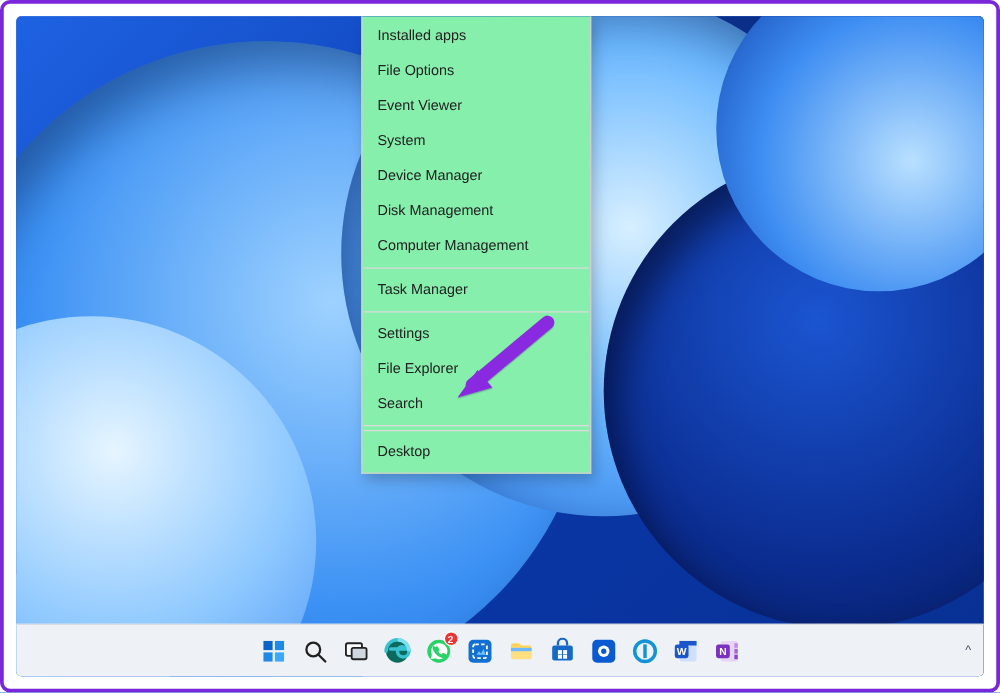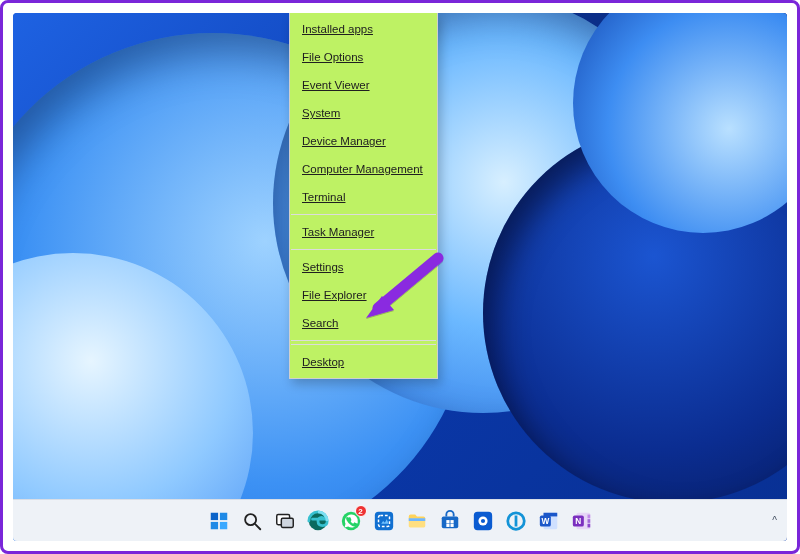--- a/index.html
+++ b/index.html
@@ -40,29 +40,28 @@
   .p1 { width:520px; height:520px; left:-60px;  top:20px;  background: radial-gradient(circle at 60% 40%, #9ed2ff 0%, #3c91f4 55%, #1562d6 100%); box-shadow: 15px 20px 40px rgba(0,0,30,.35) inset; }
   .p2 { width:420px; height:420px; left:260px; top:-20px; background: radial-gradient(circle at 55% 45%, #d7efff 0%, #6bb8ff 45%, #1f6be3 100%); box-shadow: 15px 20px 40px rgba(0,0,30,.35) inset; }
   .p3 { width:380px; height:380px; left:470px; top:110px; background: radial-gradient(circle at 45% 35%, #1b55d1 0%, #0b2d91 60%, #06195a 100%); box-shadow: 12px 16px 30px rgba(0,0,20,.5) inset; }
   .p4 { width:260px; height:260px; left:560px; top:-40px; background: radial-gradient(circle at 60% 60%, #b9e0ff 0%, #3d8df2 55%, #0d3aa3 100%); }
   .p5 { width:360px; height:360px; left:-120px; top:240px; background: radial-gradient(circle at 55% 30%, #e6f5ff 0%, #8fc9ff 45%, #2d7cf0 100%); }
 
   
   .context-menu {
     position: absolute;
     left: 276px; top: 0;
-    width: 149px;
-    background: #bef264;
+    width: 184px;
+    background: #86efac;
     border: 1px solid #cfcfcf;
     border-top: none;
     padding: 2px 0 2px 0;
     box-shadow: 3px 5px 10px rgba(0,0,0,.22);
     font-size: 11.5px;
     color: #202020;
-    text-decoration: underline;
   }
   .menu-item {
     position: relative;
     padding: 7px 14px 7px 12px;
     line-height: 14px;
     cursor: default;
     white-space: nowrap;
   }
   .menu-sep {
     height: 1px; margin: 3px 1px;
@@ -126,22 +125,22 @@
       <div class="petal p3"></div>
       <div class="petal p4"></div>
     </div>
 
     <div class="context-menu" id="ctxmenu">
         <div class="menu-item"><span>Installed apps</span></div>
         <div class="menu-item"><span>File Options</span></div>
         <div class="menu-item"><span>Event Viewer</span></div>
         <div class="menu-item"><span>System</span></div>
         <div class="menu-item"><span>Device Manager</span></div>
+        <div class="menu-item"><span>Disk Management</span></div>
         <div class="menu-item"><span>Computer Management</span></div>
-        <div class="menu-item"><span>Terminal</span></div>
         <div class="menu-sep"></div>
         <div class="menu-item"><span>Task Manager</span></div>
         <div class="menu-sep"></div>
         <div class="menu-item"><span>Settings</span></div>
         <div class="menu-item"><span>File Explorer</span></div>
         <div class="menu-item"><span>Search</span></div>
         <div class="menu-sep"></div>
         <div class="menu-sep"></div>
         <div class="menu-item"><span>Desktop</span></div>
       </div>

